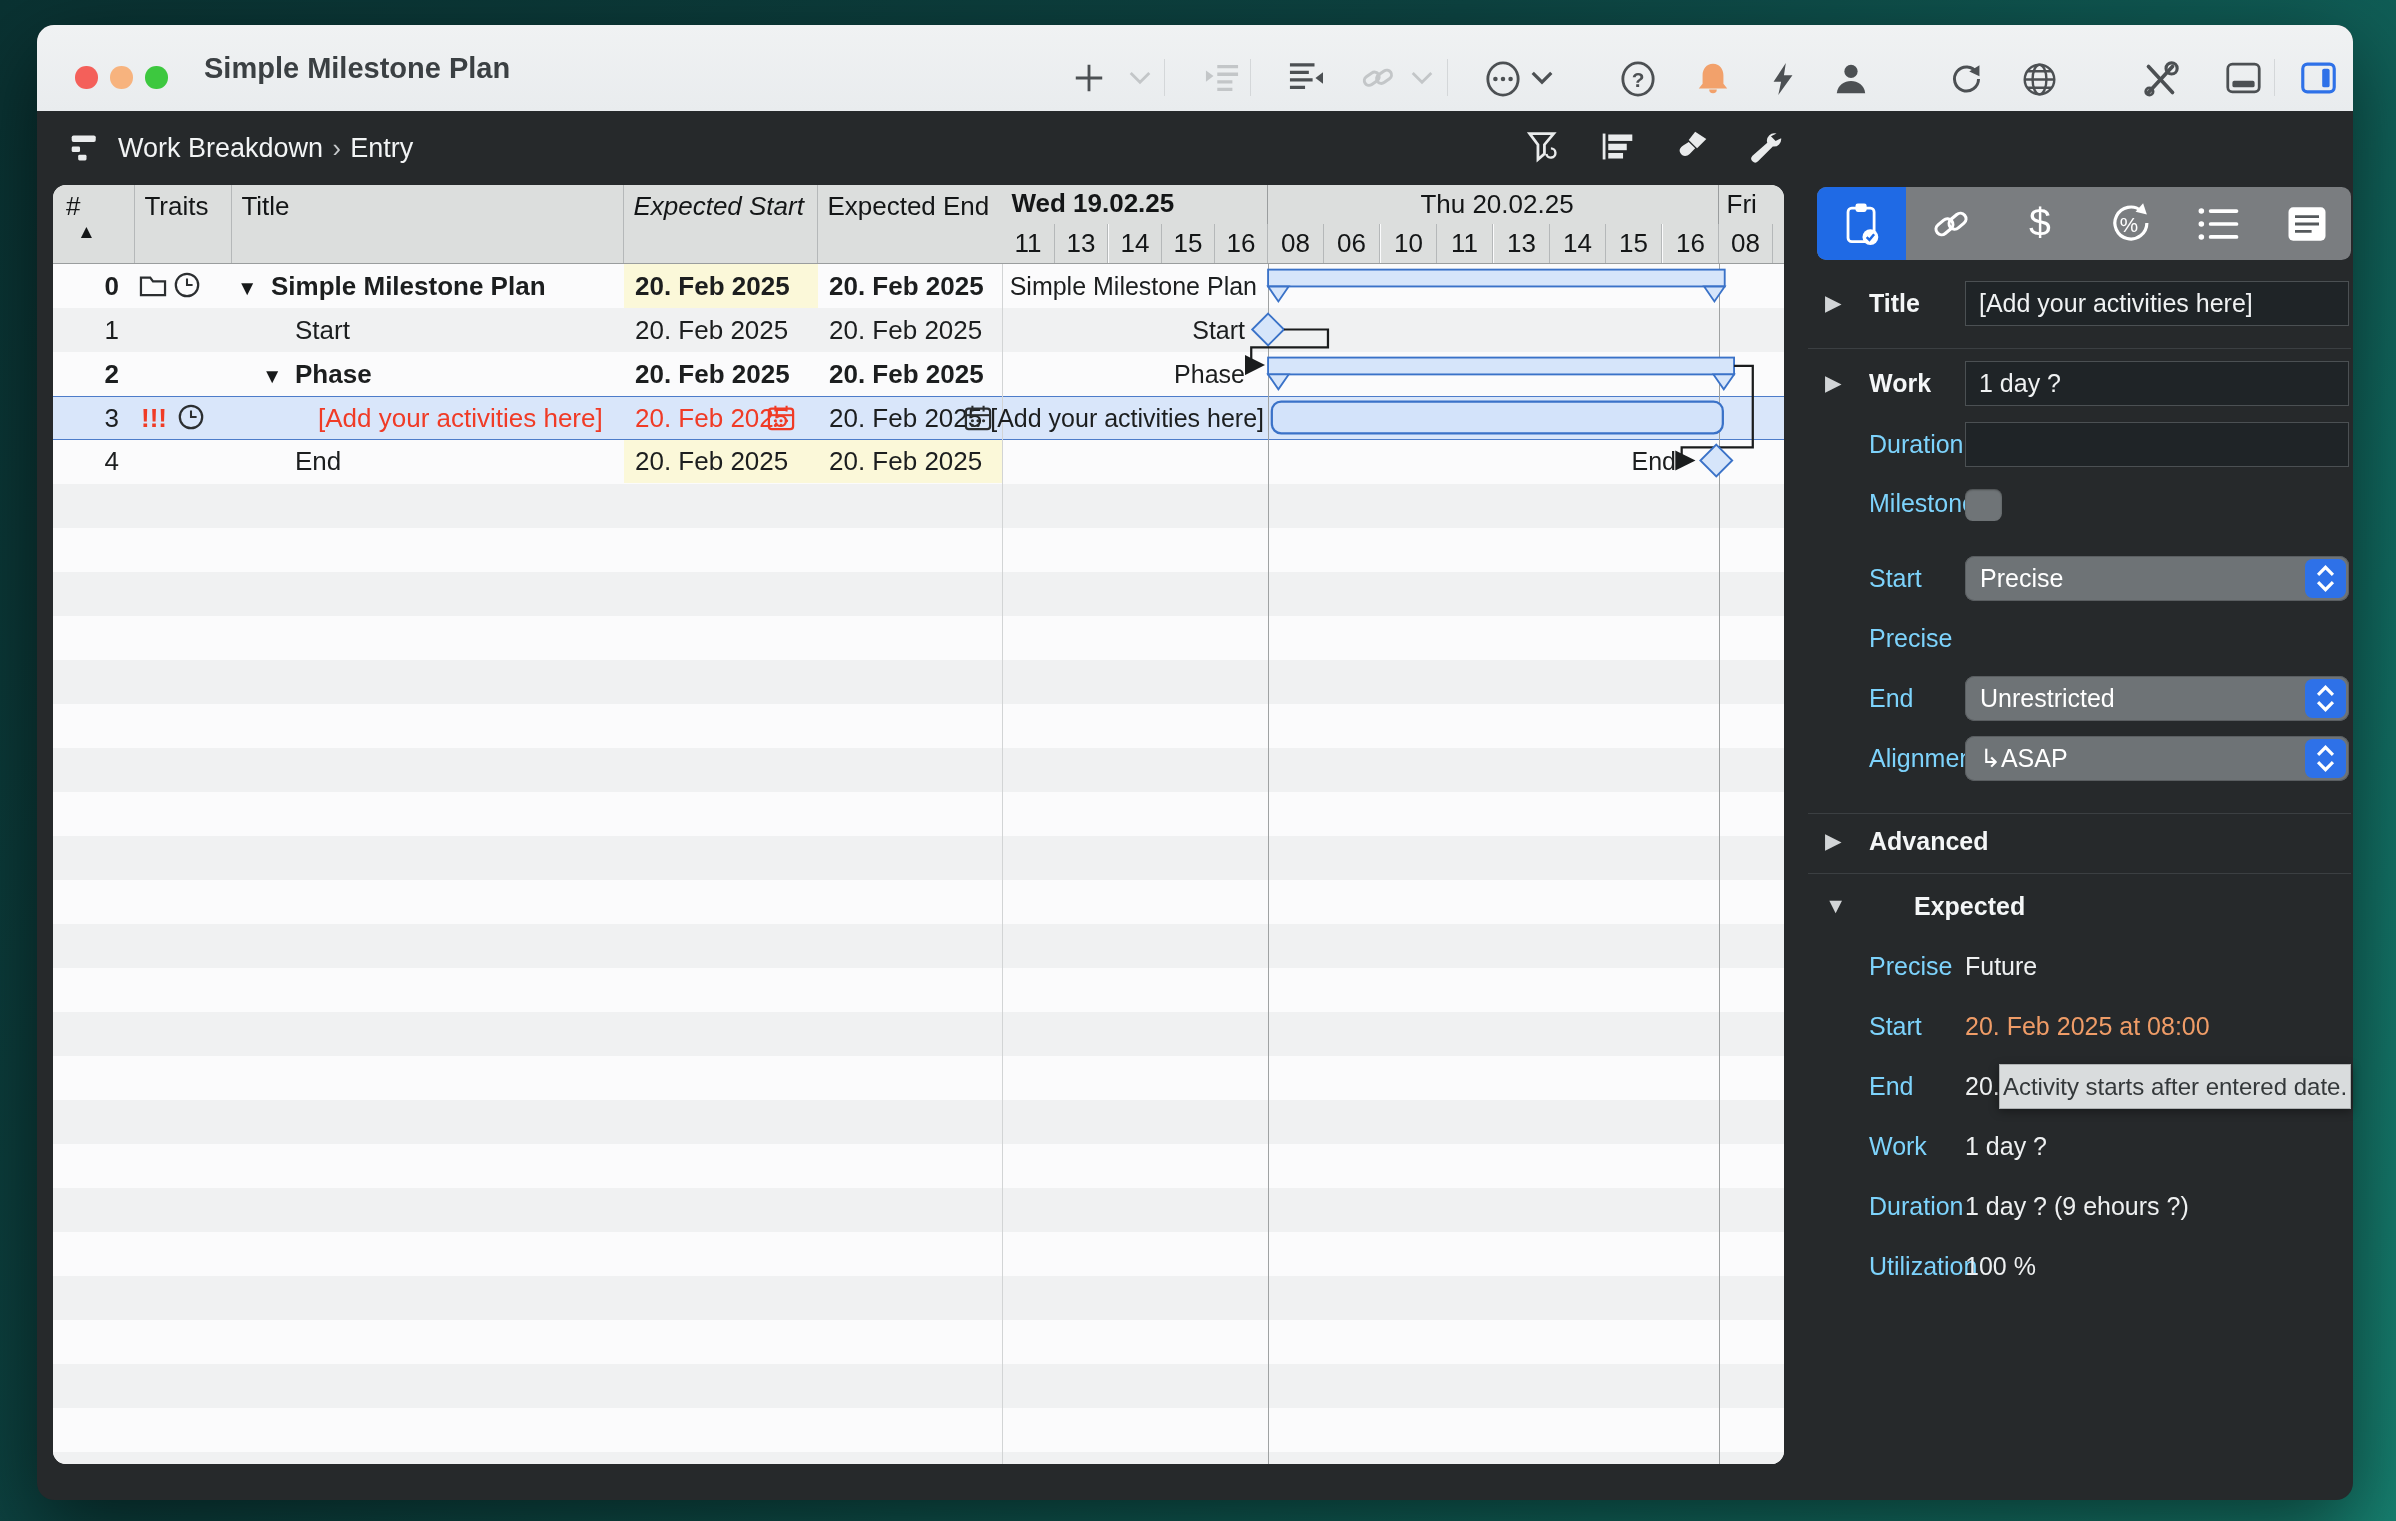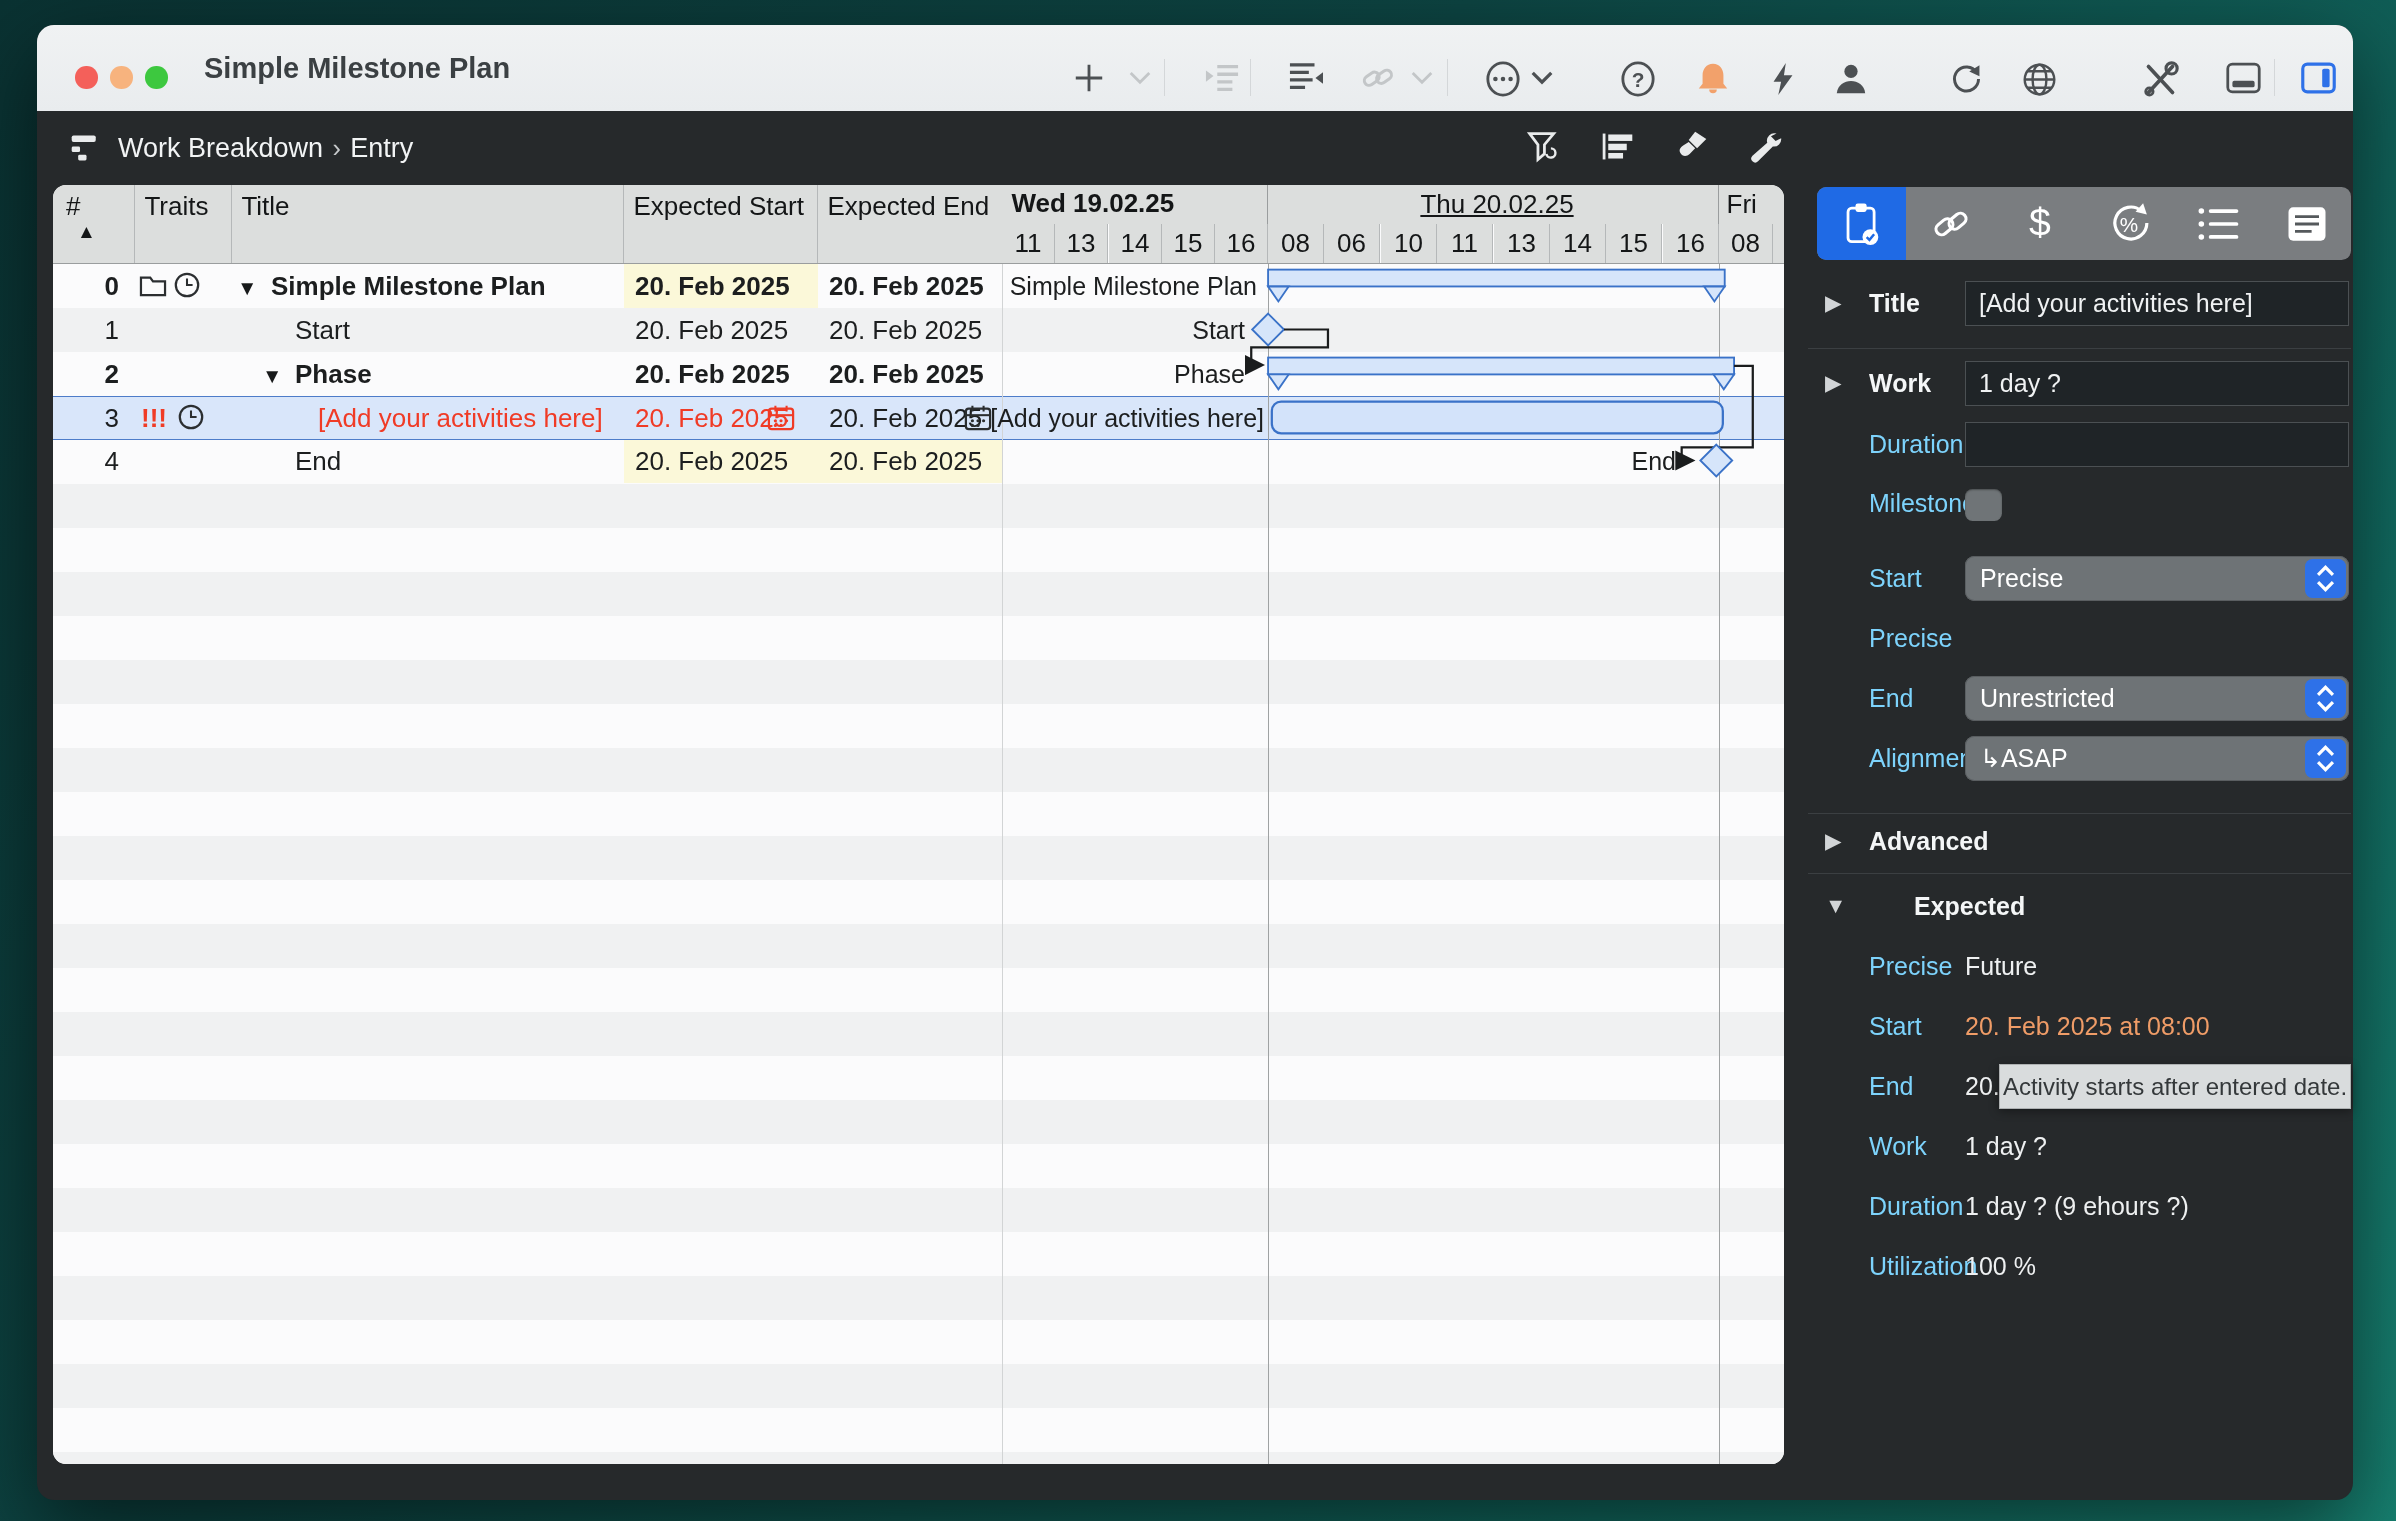--- a/index.html
+++ b/index.html
@@ -228,31 +228,31 @@
       <span style="position:absolute;left:13px;top:5.6px;">#</span>
       <span style="position:absolute;left:24px;top:36px;font-size:19px;">▲</span>
     </div>
     <div class="hcell" style="left:82px;top:0;width:97px;height:79px;">
       <span style="position:absolute;left:9.4px;top:5.6px;">Traits</span>
         </div>
     <div class="hcell" style="left:179px;top:0;width:392px;height:79px;">
       <span style="position:absolute;left:9.4px;top:5.6px;">Title</span>
         </div>
     <div class="hcell" style="left:571px;top:0;width:194px;height:79px;">
-      <span style="position:absolute;left:9.4px;top:5.6px;">Expected Start</span>
+      <span style="position:absolute;left:9.4px;top:5.6px;font-style:italic;">Expected Start</span>
         </div>
     <div class="hcell" style="left:765px;top:0;width:185px;height:79px;">
       <span style="position:absolute;left:9.4px;top:5.6px;">Expected End</span>
         </div>
 
     <div class="hcell day" style="left:949px;top:0;width:266px;height:39px;">
       <span style="position:absolute;left:9.4px;top:3px;font-weight:bold;">Wed 19.02.25</span>
         </div>
     <div class="hcell day" style="left:1215px;top:0;width:451px;height:39px;text-align:center;">
-      <span style="position:absolute;left:8px;right:0;top:3.7px;text-decoration:underline;">Thu 20.02.25</span>
+      <span style="position:absolute;left:8px;right:0;top:3.7px;">Thu 20.02.25</span>
         </div>
     <div class="hcell day" style="left:1666px;top:0;width:66px;height:39px;border-right:none;">
       <span style="position:absolute;left:7.5px;top:3.7px;">Fri 21</span>
         </div>
 
     <div class="hcell" style="left:949px;top:39px;width:53px;height:39px;text-align:center;"><span style="line-height:39px;">11</span></div>
     <div class="hcell" style="left:1002px;top:39px;width:53px;height:39px;text-align:center;"><span style="line-height:39px;">13</span></div>
     <div class="hcell" style="left:1056px;top:39px;width:53px;height:39px;text-align:center;"><span style="line-height:39px;">14</span></div>
     <div class="hcell" style="left:1109px;top:39px;width:53px;height:39px;text-align:center;"><span style="line-height:39px;">15</span></div>
     <div class="hcell" style="left:1162px;top:39px;width:53px;height:39px;text-align:center;"><span style="line-height:39px;">16</span></div>

